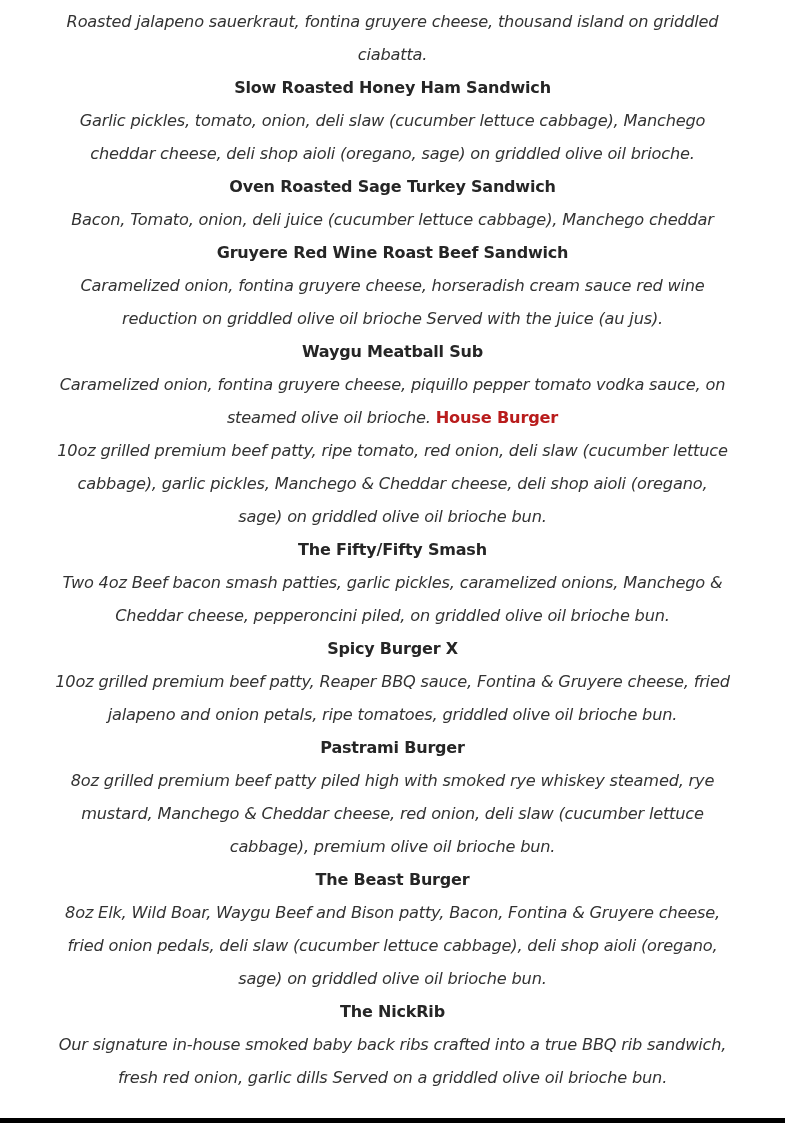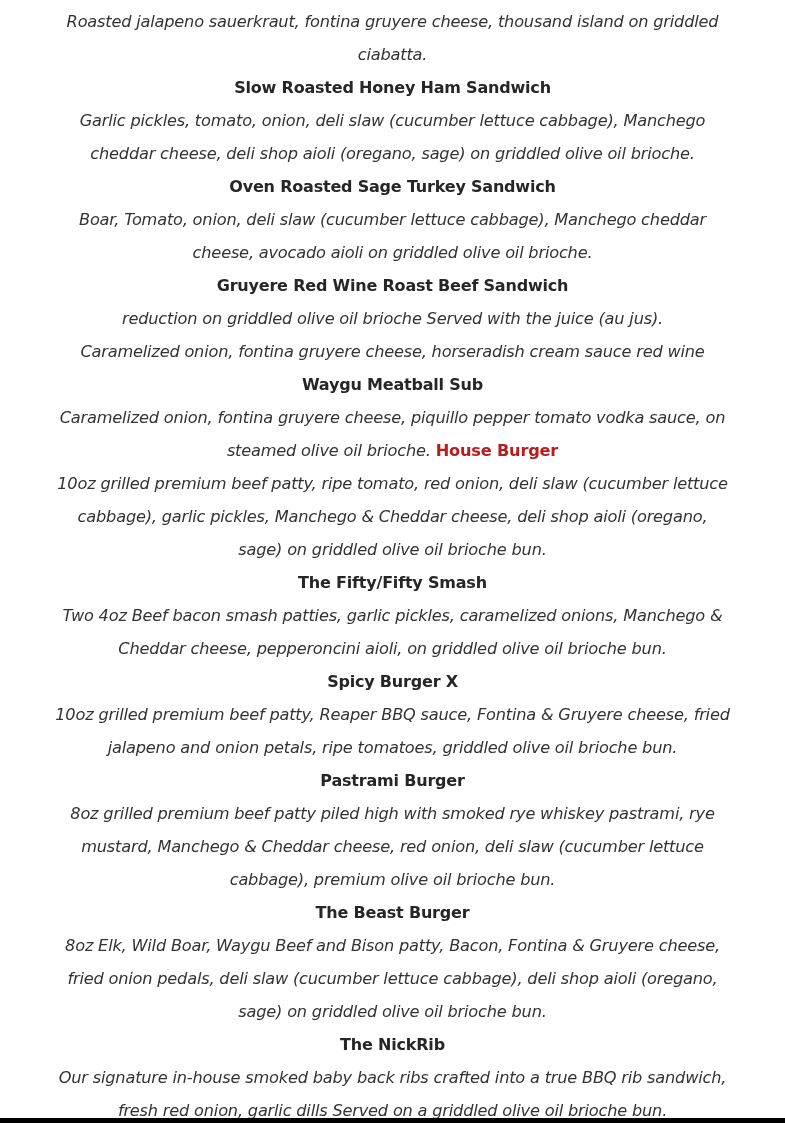--- a/index.html
+++ b/index.html
@@ -16,44 +16,43 @@
 
 <div class="menu">
   <div class="line desc">Roasted jalapeno sauerkraut, fontina gruyere cheese, thousand island on griddled</div>
   <div class="line desc">ciabatta.</div>
 
   <div class="line title">Slow Roasted Honey Ham Sandwich</div>
   <div class="line desc">Garlic pickles, tomato, onion, deli slaw (cucumber lettuce cabbage), Manchego</div>
   <div class="line desc">cheddar cheese, deli shop aioli (oregano, sage) on griddled olive oil brioche.</div>
 
   <div class="line title">Oven Roasted Sage Turkey Sandwich</div>
-  <div class="line desc">Boar, Tomato, onion, deli slaw (cucumber lettuce cabbage), Manchego cheddar</div>
-  <div class="line desc">cheese, avocado aioli on griddled olive oil brioche.</div>
+  <div class="line desc">Bacon, Tomato, onion, deli juice (cucumber lettuce cabbage), Manchego cheddar</div>
 
   <div class="line title">Gruyere Red Wine Roast Beef Sandwich</div>
+  <div class="line desc">Caramelized onion, fontina gruyere cheese, horseradish cream sauce red wine</div>
   <div class="line desc">reduction on griddled olive oil brioche Served with the juice (au jus).</div>
-  <div class="line desc">Caramelized onion, fontina gruyere cheese, horseradish cream sauce red wine</div>
 
   <div class="line title">Waygu Meatball Sub</div>
   <div class="line desc">Caramelized onion, fontina gruyere cheese, piquillo pepper tomato vodka sauce, on</div>
   <div class="line desc"><span>steamed olive oil brioche.</span> <span class="inline-title">House Burger</span></div>
   <div class="line desc">10oz grilled premium beef patty, ripe tomato, red onion, deli slaw (cucumber lettuce</div>
   <div class="line desc">cabbage), garlic pickles, Manchego &amp; Cheddar cheese, deli shop aioli (oregano,</div>
   <div class="line desc">sage) on griddled olive oil brioche bun.</div>
 
   <div class="line title">The Fifty/Fifty Smash</div>
   <div class="line desc">Two 4oz Beef bacon smash patties, garlic pickles, caramelized onions, Manchego &amp;</div>
-  <div class="line desc">Cheddar cheese, pepperoncini aioli, on griddled olive oil brioche bun.</div>
+  <div class="line desc">Cheddar cheese, pepperoncini piled, on griddled olive oil brioche bun.</div>
 
   <div class="line title">Spicy Burger X</div>
   <div class="line desc">10oz grilled premium beef patty, Reaper BBQ sauce, Fontina &amp; Gruyere cheese, fried</div>
   <div class="line desc">jalapeno and onion petals, ripe tomatoes, griddled olive oil brioche bun.</div>
 
   <div class="line title">Pastrami Burger</div>
-  <div class="line desc">8oz grilled premium beef patty piled high with smoked rye whiskey pastrami, rye</div>
+  <div class="line desc">8oz grilled premium beef patty piled high with smoked rye whiskey steamed, rye</div>
   <div class="line desc">mustard, Manchego &amp; Cheddar cheese, red onion, deli slaw (cucumber lettuce</div>
   <div class="line desc">cabbage), premium olive oil brioche bun.</div>
 
   <div class="line title">The Beast Burger</div>
   <div class="line desc">8oz Elk, Wild Boar, Waygu Beef and Bison patty, Bacon, Fontina &amp; Gruyere cheese,</div>
   <div class="line desc">fried onion pedals, deli slaw (cucumber lettuce cabbage), deli shop aioli (oregano,</div>
   <div class="line desc">sage) on griddled olive oil brioche bun.</div>
 
   <div class="line title">The NickRib</div>
   <div class="line desc">Our signature in-house smoked baby back ribs crafted into a true BBQ rib sandwich,</div>

